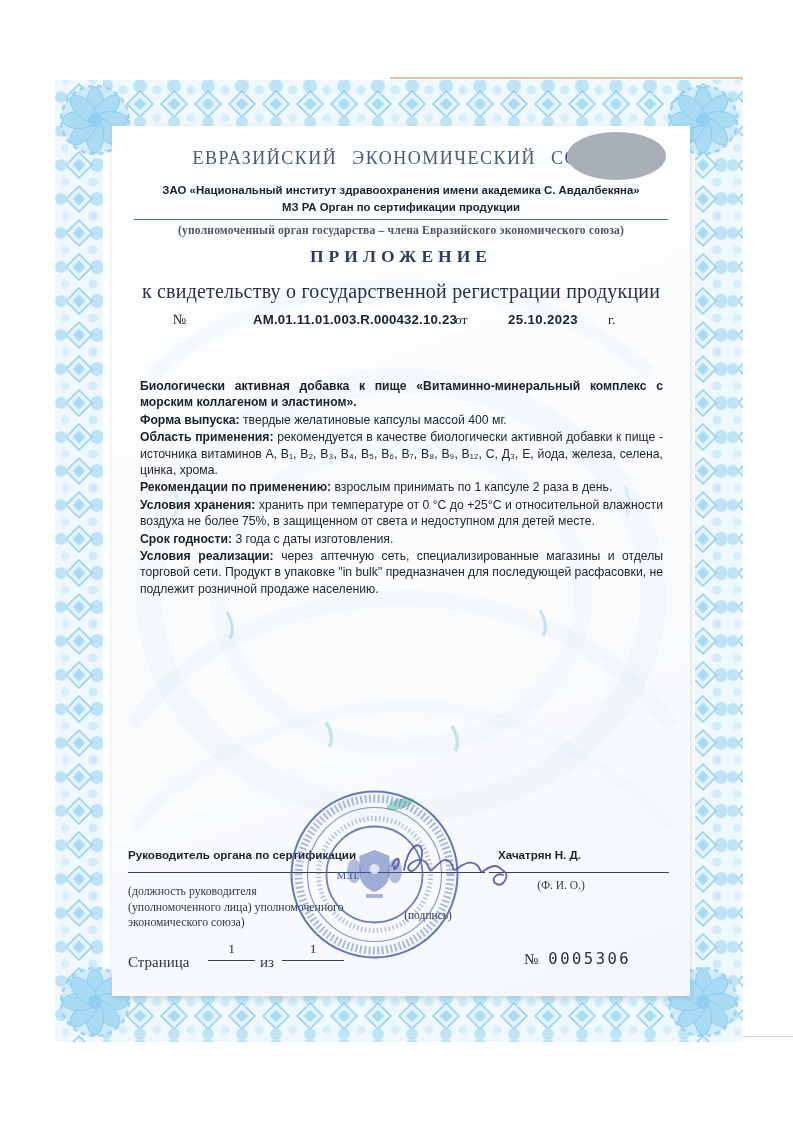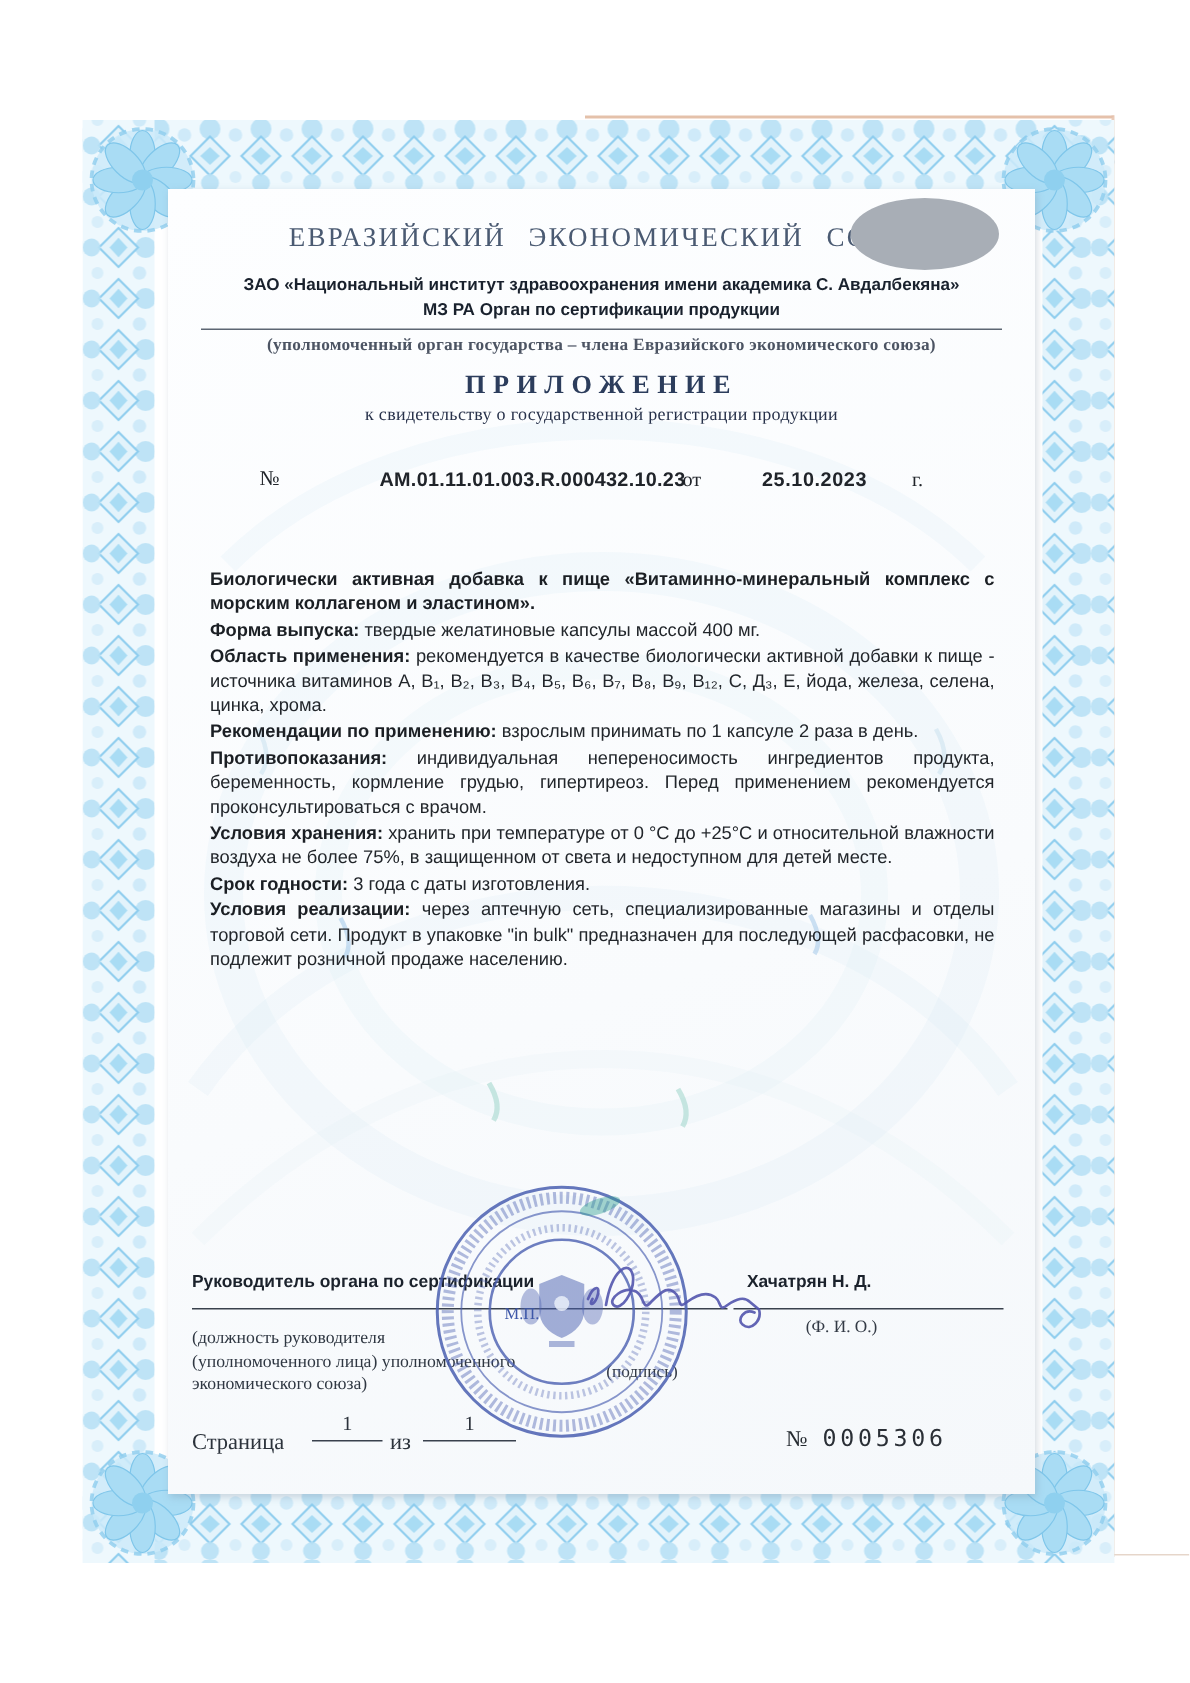--- a/index.html
+++ b/index.html
@@ -49,22 +49,22 @@
   }
   .authority-note {
     left:0; top:98px; width:100%; text-align:center;
     font-size:11.5px; color:#4c5463; letter-spacing:.2px;font-weight:bold;
   }
   .appendix-title {
     left:0; top:120px; width:100%; text-align:center;
     font-size:17.5px; font-weight:bold; letter-spacing:5px; color:#2c3d5c;
   }
   .appendix-subtitle {
-    left:0; top:143px; width:100%; text-align:center;
-    font-size:12px; color:#27314a; letter-spacing:.2px;
+    left:0; top:154px; width:100%; text-align:center;
+    font-size:20px; color:#27314a; letter-spacing:.2px;
   }
   .number-row { left:0; top:186px; width:100%; height:22px; color:#20242a; }
   .number-row span { position:absolute; white-space:nowrap; }
   .num-sign   { left:61px; font-size:14px; }
   .cert-num   { left:93px; font-family:"Liberation Sans",sans-serif; font-weight:bold; font-size:13.2px; letter-spacing:.2px;margin-left:48px; }
   .date-prep  { left:343px; font-size:13.5px; }
   .cert-date  { left:396px; font-family:"Liberation Sans",sans-serif; font-weight:bold; font-size:13.2px; letter-spacing:.4px; }
   .year-sfx   { left:496px; font-size:13.5px; }
 
   .body-text {
@@ -199,21 +199,20 @@
       <span class="date-prep">от</span>
       <span class="cert-date">25.10.2023</span>
       <span class="year-sfx">г.</span>
     </div>
 
     <div class="layer body-text">
       <p><b>Биологически активная добавка к пище «Витаминно-минеральный комплекс с морским коллагеном и эластином».</b> <span></span></p>
       <p><b>Форма выпуска:</b> <span>твердые желатиновые капсулы массой 400 мг.</span></p>
       <p><b>Область применения:</b> <span>рекомендуется в качестве биологически активной добавки к пище - источника витаминов A, B₁, B₂, B₃, B₄, B₅, B₆, B₇, B₈, B₉, B₁₂, C, Д₃, E, йода, железа, селена, цинка, хрома.</span></p>
       <p><b>Рекомендации по применению:</b> <span>взрослым принимать по 1 капсуле 2 раза в день.</span></p>
-      <p><b>Противопоказания:</b> <span>индивидуальная непереносимость ингредиентов продукта, беременность, кормление грудью, гипертиреоз. Перед применением рекомендуется проконсультироваться с врачом.</span></p>
       <p><b>Условия хранения:</b> <span>хранить при температуре от 0 °С до +25°С и относительной влажности воздуха не более 75%, в защищенном от света и недоступном для детей месте.</span></p>
       <p><b>Срок годности:</b> <span>3 года с даты изготовления.</span></p>
       <p><b>Условия реализации:</b> <span>через аптечную сеть, специализированные магазины и отделы торговой сети. Продукт в упаковке "in bulk" предназначен для последующей расфасовки, не подлежит розничной продаже населению.</span></p>
     </div>
 
     <div class="layer sig-head">Руководитель органа по сертификации</div>
     <div class="layer sig-name">Хачатрян Н. Д.</div>
     <div class="layer sig-line-left"></div>
     <div class="layer sig-line-right"></div>
     <div class="layer sig-caption">(подпись)</div>

